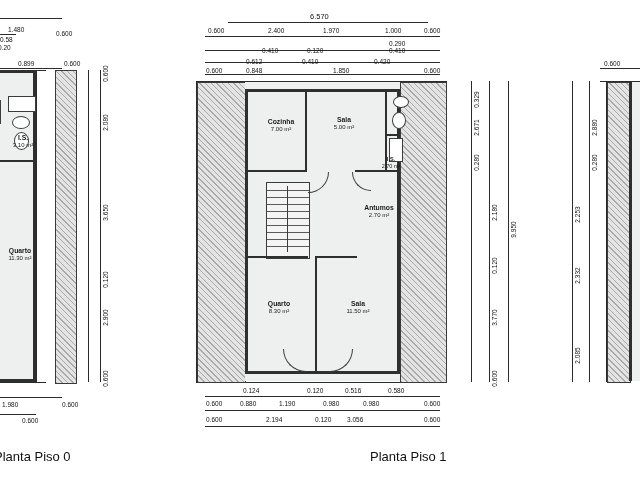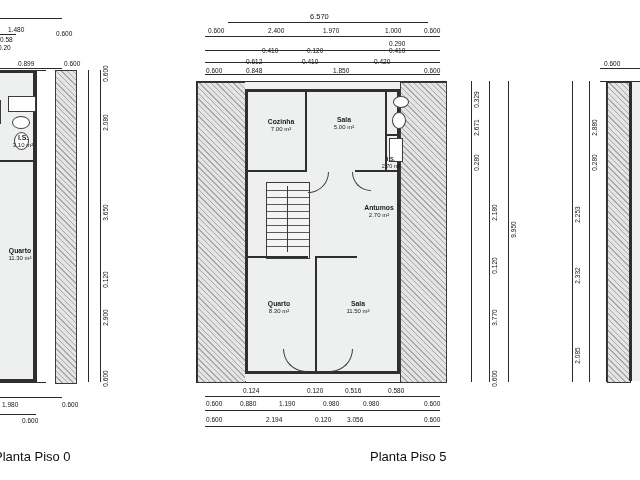--- a/index.html
+++ b/index.html
@@ -238,21 +238,21 @@
   <div class="dim" style="left:323px;top:396px;">0.980</div>
   <div class="dim" style="left:363px;top:396px;">0.980</div>
   <div class="dim" style="left:424px;top:396px;">0.600</div>
 
   <div class="dim" style="left:206px;top:412px;">0.600</div>
   <div class="dim" style="left:266px;top:412px;">2.194</div>
   <div class="dim" style="left:315px;top:412px;">0.120</div>
   <div class="dim" style="left:347px;top:412px;">3.056</div>
   <div class="dim" style="left:424px;top:412px;">0.600</div>
 
-  <div class="caption" style="left:370px;top:445px;">Planta Piso 5</div>
+  <div class="caption" style="left:370px;top:445px;">Planta Piso 1</div>
 </div>
 
 <div class="plan">
   <div class="line hline" style="left:600px;top:64px;width:52px;"></div>
   <div class="dim" style="left:604px;top:56px;">0.600</div>
   <div class="dim" style="left:612px;top:84px;">0.120</div>
 
   <div class="line hline" style="left:600px;top:77px;width:52px;"></div>
   <div class="line vline" style="left:606px;top:77px;height:301px;"></div>
   <div class="hatch" style="left:607px;top:78px;width:22px;height:299px;"></div>

